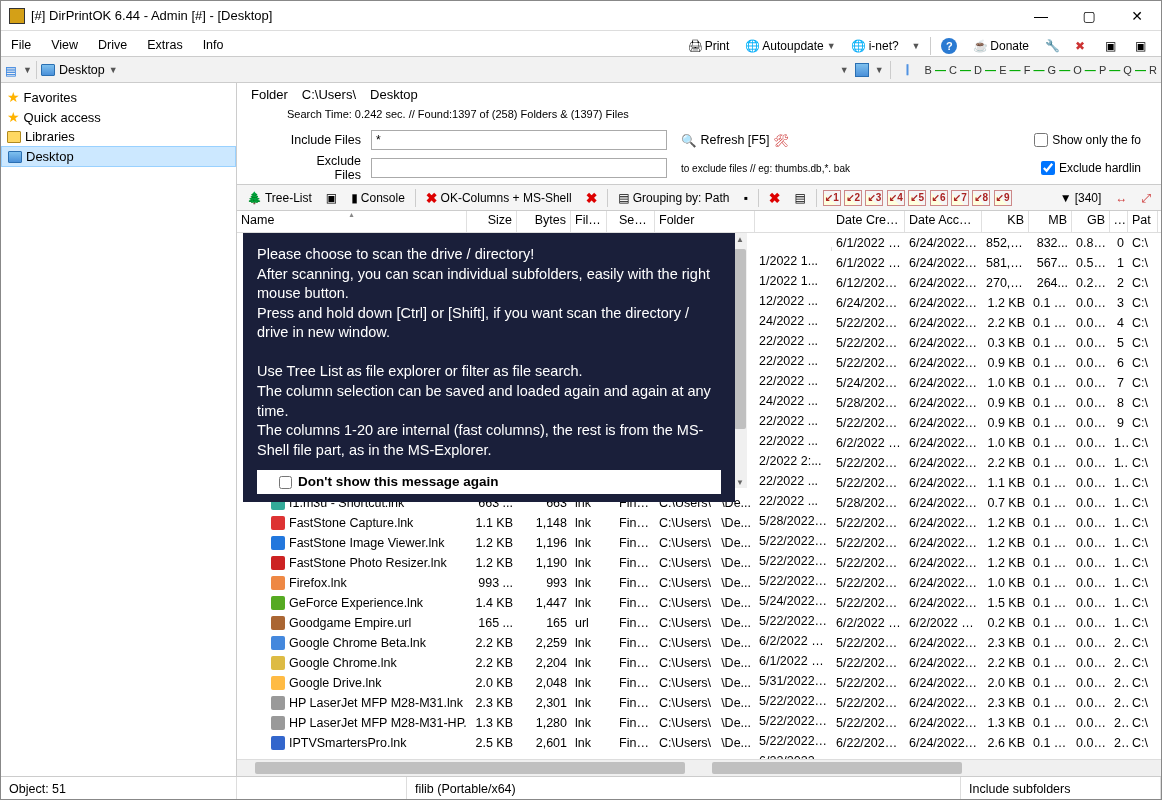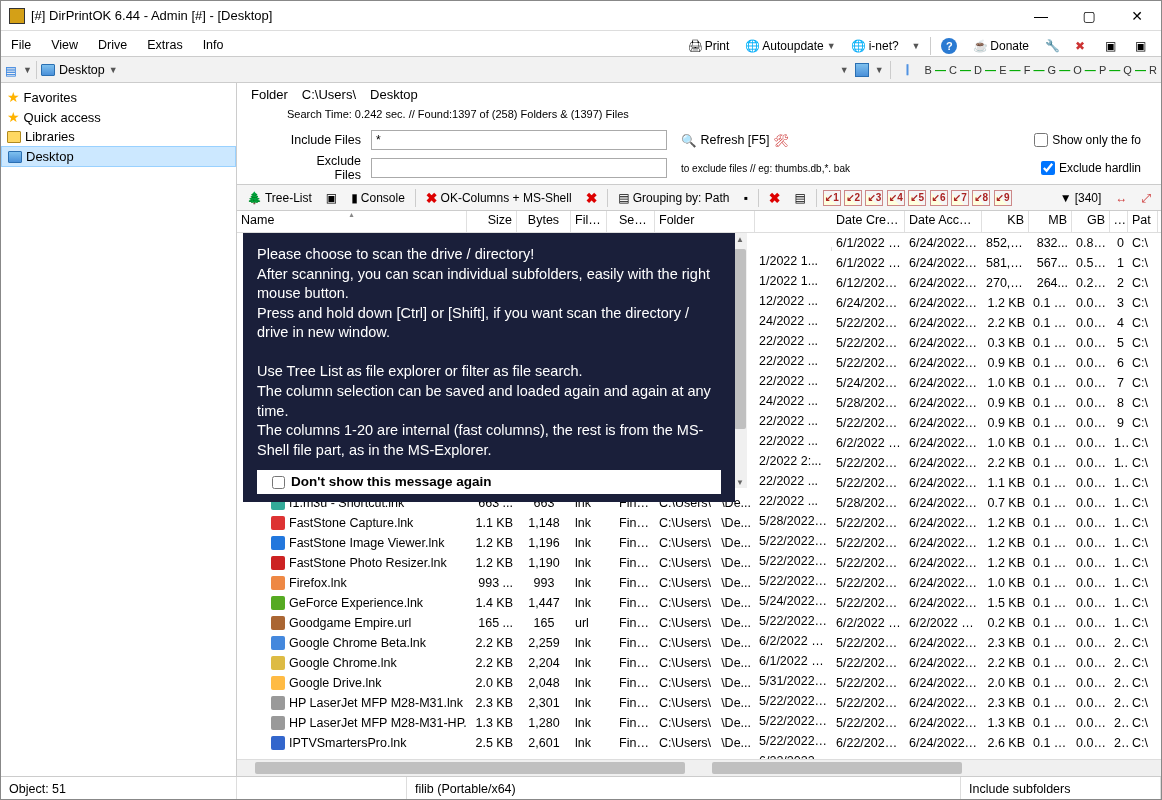--- a/index.html
+++ b/index.html
@@ -42,34 +42,34 @@
 .redx { color: #d00; font-weight: bold; font-size: 14px; }
 .numicon { display: inline-flex; align-items: center; font-size: 10px; color: #a22; font-weight: bold; width: 18px; height: 16px; justify-content: center; background-image: linear-gradient(45deg,#ffd 40%,transparent 40%); border: 1px solid #c88; }
 .listhead { display: flex; height: 22px; background: #fff; border-bottom: 1px solid #ddd; font-size: 12.5px; }
 .listhead .col { border-right: 1px solid #e0e0e0; padding: 2px 4px; overflow: hidden; white-space: nowrap; text-overflow: ellipsis; position: relative; }
 .listbody { flex: 1; overflow: hidden; position: relative; font-size: 12.5px; }
 .row { display: flex; height: 20px; align-items: center; }
 .row .cell { padding: 0 4px; overflow: hidden; white-space: nowrap; text-overflow: ellipsis; }
 .ral { text-align: right; }
 .c-name { width: 230px; }
 .c-size { width: 50px; }
-.c-bytes { width: 54px; text-align: center; }
+.c-bytes { width: 54px; }
 .c-fe { width: 36px; }
 .c-sea { width: 40px; margin-left: 8px; }
 .c-fold { width: 100px; }
 .c-dm { width: 77px; margin-top: 36px; }
 .c-dc { width: 73px; }
 .c-da { width: 77px; }
 .c-kb { width: 47px; }
 .c-mb { width: 43px; }
 .c-gb { width: 38px; }
 .c-n { width: 18px; }
 .c-pat { width: 30px; }
 .overlay { position: absolute; left: 6px; top: 0px; width: 492px; background: #1a1f3a; color: #fff; font-size: 14.5px; padding: 12px 14px 8px 14px; z-index: 10; line-height: 1.35; font-family: "Segoe UI", sans-serif; }
-.overlay .dontshow { margin-top: 10px; background: #fff; color: #000; padding: 3px 15px; display: flex; align-items: center; gap: 6px; font-size: 13.5px; font-weight: 600; }
+.overlay .dontshow { margin-top: 10px; background: #fff; color: #000; padding: 3px 22px; display: flex; align-items: center; gap: 6px; font-size: 13.5px; font-weight: 600; }
 .vscrollbar { position:absolute; right:-0px; top:0; bottom:0; width:15px; background:#f0f0f0; border-left:1px solid #ddd;}
 .vscrollbar .thumb { position:absolute; left:1px; right:1px; top:12px; height:50px; background:#c0c0c0; border-radius:2px;}
 .vscrollbar .arrup,.vscrollbar .arrdn{position:absolute;left:0;right:0;height:12px;display:flex;align-items:center;justify-content:center;font-size:8px;color:#666;}
 .vscrollbar .arrup{top:0}.vscrollbar .arrdn{bottom:0}
 .hscroll { height: 17px; background: #f0f0f0; border-top: 1px solid #ddd; display: flex; position: relative; }
 .hscroll .track { position:absolute; top:2px; bottom:2px; background:#c0c0c0; border-radius:2px; }
 .statusbar { display: flex; align-items: center; height: 25px; border-top: 1px solid #ccc; font-size: 12.5px; }
 .statusbar .cell { padding: 0 8px; border-right: 1px solid #ddd; height: 100%; display: flex; align-items: center; }
 .fileitem { display: flex; align-items: center; gap: 4px; padding-left: 30px; }
 .ficon { width: 14px; height: 14px; border-radius: 2px; flex-shrink:0; }

